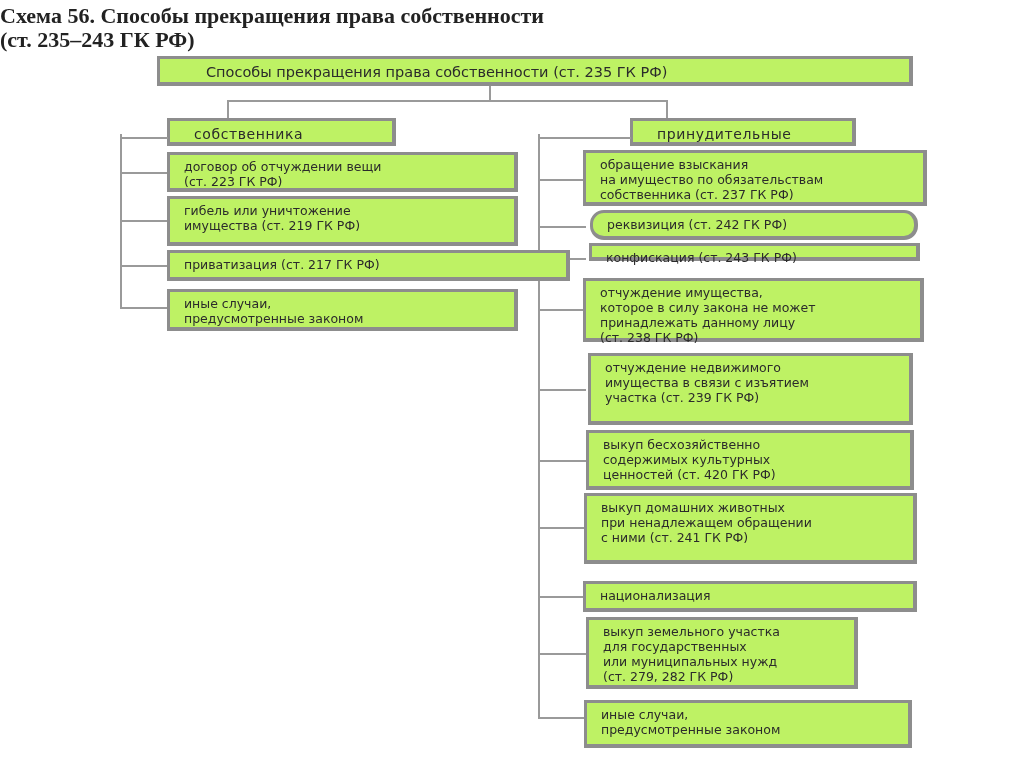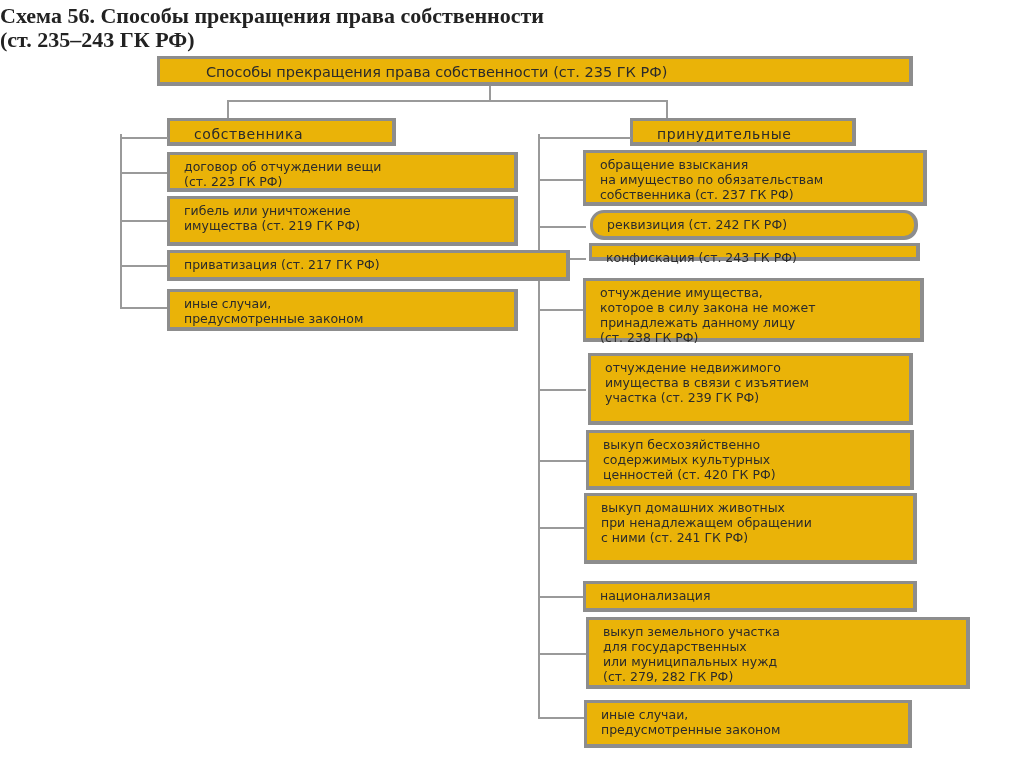--- a/index.html
+++ b/index.html
@@ -1,21 +1,21 @@
 <!DOCTYPE html>
 <html><head>
 <meta charset="utf-8">
 <style>
   html, body { margin: 0; padding: 0; background: #ffffff; }
   body { width: 1024px; height: 767px; position: relative; overflow: hidden;
          font-family: "DejaVu Sans", "Liberation Sans", sans-serif; color: #2a2a2a; }
   .title { position: absolute; left: 0; width: 1024px; text-align: left;
            font-family: "Liberation Serif", "DejaVu Serif", serif; font-weight: bold;
            font-size: 22px; color: #222; line-height: 24px; }
-  .box { position: absolute; box-sizing: border-box; background: #eab308;
+  .box { position: absolute; box-sizing: border-box; background: #bef264;
          border: 4px solid #8d8d8d; border-top-width: 3px; border-left-width: 3px;
          font-size: 12.5px; line-height: 15px; padding: 4px 0 0 14px; color: #2b2b2b;
          white-space: pre-line; }
   .box.root { font-size: 14.5px; padding: 4px 0 0 46px; line-height: 18px; }
   .box.head { font-size: 14px; padding: 4px 0 0 24px; letter-spacing: 0.6px; line-height: 18px; }
   .line { position: absolute; background: #9a9a9a; }
 </style>
 </head>
 <body>
 
@@ -73,18 +73,18 @@
 <div class="box" style="left: 588px; top: 353px; width: 325px; height: 72px;">отчуждение недвижимого
 имущества в связи с изъятием
 участка (ст. 239 ГК РФ)</div>
 <div class="box" style="left: 586px; top: 430px; width: 328px; height: 60px;">выкуп бесхозяйственно
 содержимых культурных
 ценностей (ст. 420 ГК РФ)</div>
 <div class="box" style="left: 584px; top: 493px; width: 333px; height: 71px;">выкуп домашних животных
 при ненадлежащем обращении
 с ними (ст. 241 ГК РФ)</div>
 <div class="box" style="left: 583px; top: 581px; width: 334px; height: 31px;">национализация</div>
-<div class="box" style="left: 586px; top: 617px; width: 384px; height: 72px;">выкуп земельного участка
+<div class="box" style="left: 586px; top: 617px; width: 272px; height: 72px;">выкуп земельного участка
 для государственных
 или муниципальных нужд
 (ст. 279, 282 ГК РФ)</div>
 <div class="box" style="left: 584px; top: 700px; width: 328px; height: 48px;">иные случаи,
 предусмотренные законом</div>
 
 </body></html>

